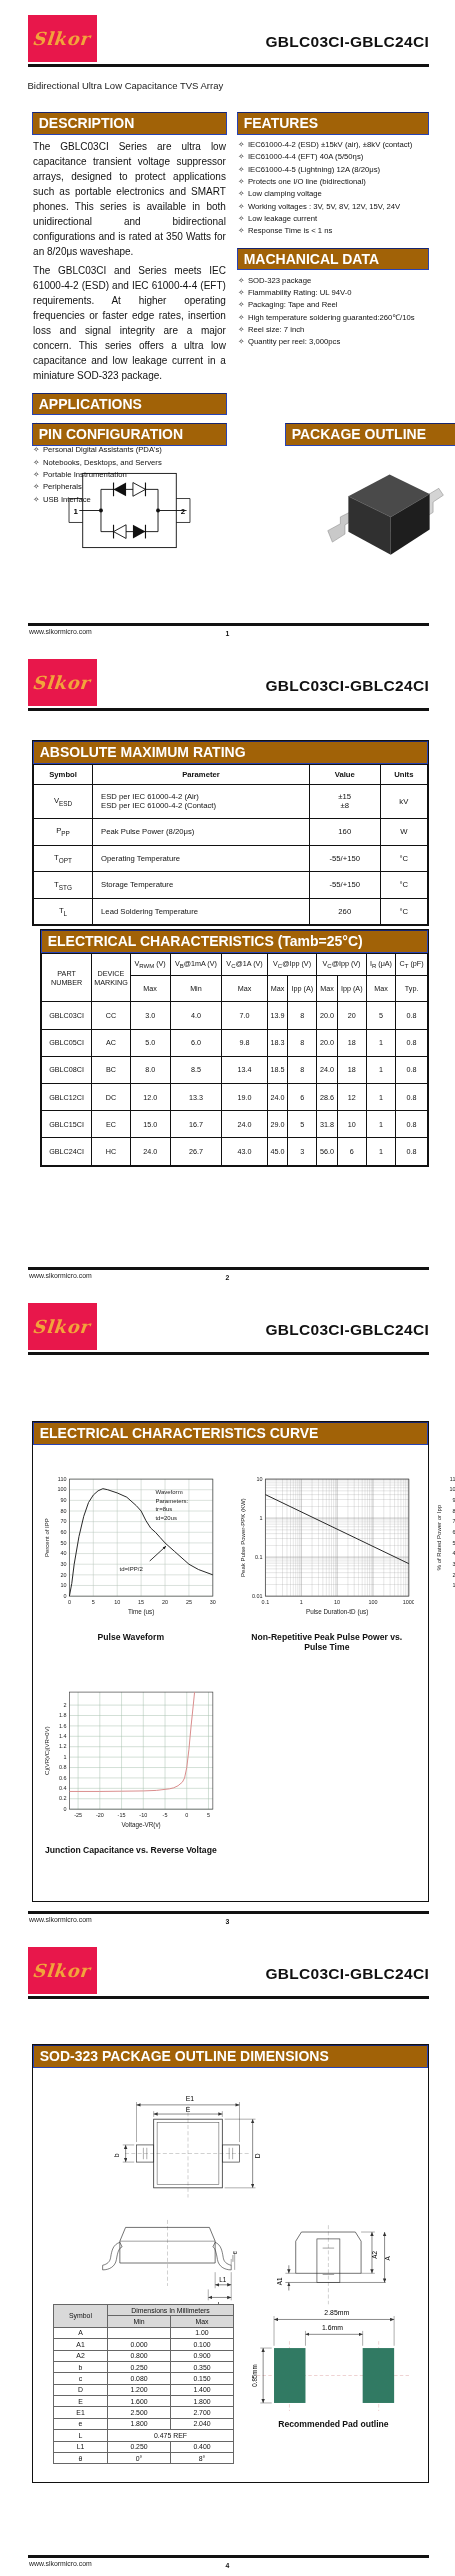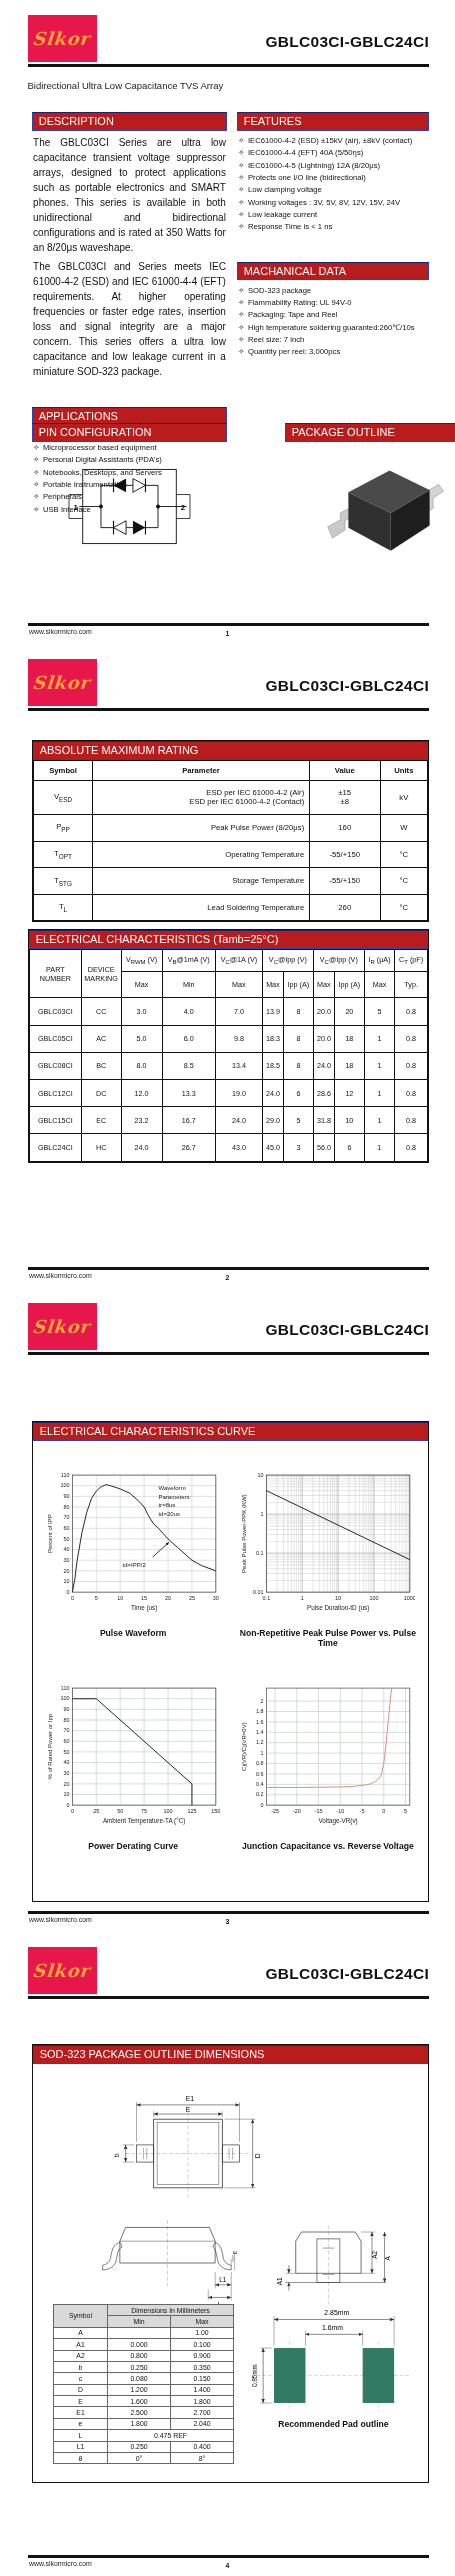--- a/index.html
+++ b/index.html
@@ -10,49 +10,49 @@
   .logo{position:absolute;left:27.5px;top:15px;width:69px;height:47px;background:#e8174b;
         display:flex;align-items:center;justify-content:center;}
   .logo span{font-family:"DejaVu Serif",serif;font-style:italic;font-weight:bold;
         font-size:18px;color:#f2a43b;transform:skewX(-8deg);letter-spacing:0.6px;}
   .doc-title{position:absolute;right:26px;top:33px;font-size:15.5px;font-weight:bold;letter-spacing:0.3px;}
   .hdr-rule{position:absolute;left:27.5px;right:26px;top:64px;height:3.4px;background:#111;}
   .ftr-rule{position:absolute;left:27.5px;right:26px;top:623px;height:2.9px;background:#111;}
   .ftr-site{position:absolute;left:29px;top:628px;font-size:6.9px;color:#222;}
   .ftr-page{position:absolute;left:0;right:0;top:630px;text-align:center;font-size:6.9px;font-weight:bold;}
   
-  .sec-bar{background:#b91c1c;border:0.6px solid #2743b5;border-top:1.1px solid #17256e;
-        color:#fff;font-weight:normal;font-size:11px;padding:2.3px 5.7px;}
+  .sec-bar{background:#a16207;border:0.6px solid #2743b5;border-top:1.1px solid #17256e;
+        color:#fff;font-weight:bold;font-size:14px;padding:2.3px 5.7px;}
   
   .subtitle{position:absolute;left:27.5px;top:80px;font-size:9.5px;color:#222;}
   .col-left{position:absolute;left:32px;top:112px;width:195px;}
   .col-right{position:absolute;left:237px;top:112px;width:192px;}
   .para{font-size:10px;line-height:15px;text-align:justify;margin:4px 1.1px 0 1.1px;}
   .b-item{display:flex;font-size:7.7px;line-height:12.3px;}
   .b-mark{margin:0 3.4px 0 1.1px;}
-  .mt22{margin-top:28px;}
+  .mt22{margin-top:10px;}
   .mt8{margin-top:4.6px;}
   .pin-sec{position:absolute;left:32px;top:423px;width:195px;}
   .pkg-sec{position:absolute;left:237px;top:423px;width:192px;margin-left:48px;}
   .diag-wrap{display:flex;justify-content:center;margin-top:16px;}
   
   .absmax{position:absolute;left:32px;right:26px;top:96px;border:1.1px solid #111;}
-  .elec{position:absolute;left:28px;right:26px;top:285px;border:1.1px solid #111;}
+  .elec{position:absolute;left:40px;right:26px;top:285px;border:1.1px solid #111;}
   table{border-collapse:collapse;width:100%;}
   .absmax th,.absmax td{border:1.1px solid #111;font-size:7.7px;text-align:center;vertical-align:middle;}
   .absmax th{font-weight:bold;padding:5.2px 3.4px;}
   .absmax td{padding:7.5px 4.6px;}
-  .absmax td.param{text-align:right;padding-left:8px;}
+  .absmax td.param{text-align:left;padding-left:8px;}
   .elec th,.elec td{border:1.1px solid #111;font-size:7.2px;font-weight:normal;
         text-align:center;vertical-align:middle;}
   .elec thead th{padding:5.7px 1.7px;}
   .elec td{padding:8.6px 1.7px;}
   
   .curve-box{position:absolute;left:32px;right:26px;top:133px;height:479px;border:1.1px solid #111;}
-  .charts-grid{display:grid;grid-template-columns:1fr 1fr;gap:33px 15px;padding:27.5px 10.3px 0 10.3px;}
+  .charts-grid{display:grid;grid-template-columns:1fr 1fr 1fr;gap:33px 21px;padding:27.5px 10.3px 0 10.3px;}
   .chart-cell{display:flex;flex-direction:column;align-items:center;}
   .chart-cap{margin-top:15px;font-weight:bold;font-size:8.6px;text-align:center;}
   
   .outline-box{position:absolute;left:32px;right:26px;top:112px;height:437px;border:1.1px solid #111;}
   .tv{position:absolute;left:69px;top:41px;}
   .sv{position:absolute;left:57px;top:172px;}
   .ev{position:absolute;left:235px;top:179px;}
   .dimtab{position:absolute;left:20px;top:259px;width:181px;border:1.1px solid #333;}
   .dimtab th,.dimtab td{border:0.6px solid #666;font-size:6.9px;text-align:center;padding:1.7px 2.3px;}
   .dimtab th{background:#d9d9d9;font-weight:normal;}
@@ -379,21 +379,21 @@
               <td>24.0</td>
               <td>6</td>
               <td>28.6</td>
               <td>12</td>
               <td>1</td>
               <td>0.8</td>
             </tr>
             <tr>
               <td>GBLC15CI</td>
               <td>EC</td>
-              <td>23.2</td>
+              <td>15.0</td>
               <td>16.7</td>
               <td>24.0</td>
               <td>29.0</td>
               <td>5</td>
               <td>31.8</td>
               <td>10</td>
               <td>1</td>
               <td>0.8</td>
             </tr>
             <tr>

